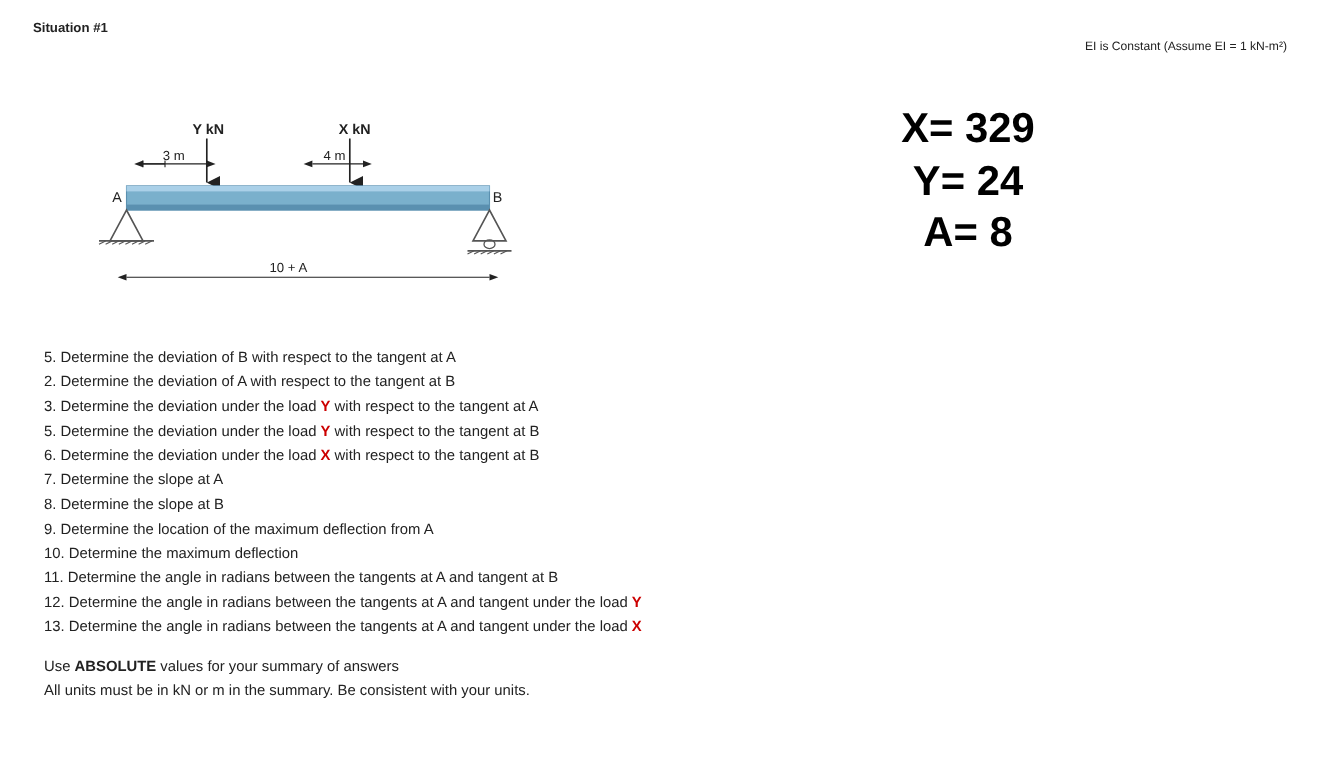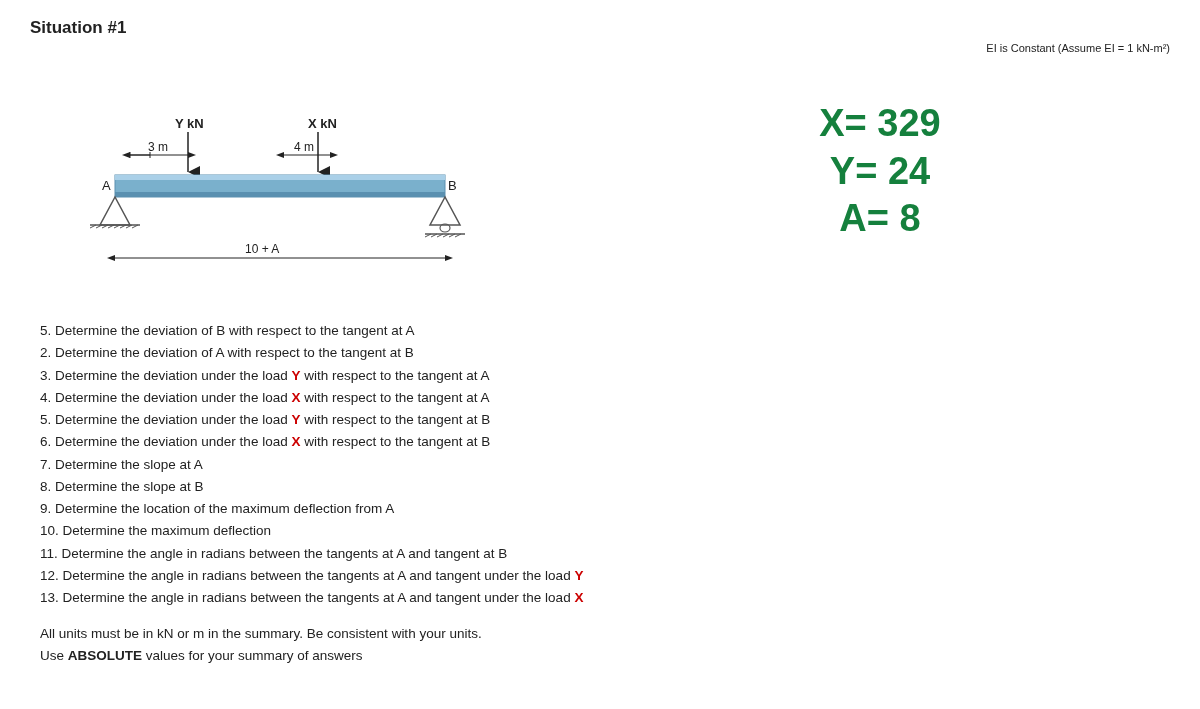--- a/index.html
+++ b/index.html
@@ -12,21 +12,21 @@
       color: #222;
       overflow: hidden;
     }
     .page {
       display: flex;
       flex-direction: column;
       padding: 18px 30px 18px 30px;
       height: 100%;
     }
     .situation-title {
-      font-size: 17px;
+      font-size: 12px;
       font-weight: bold;
       margin-bottom: 4px;
     }
     .ei-subtitle {
       text-align: right;
       font-size: 11px;
       margin-bottom: 16px;
       margin-left: 80px;
     }
     .diagram-results-row {
@@ -54,21 +54,21 @@
       display: flex;
       flex-direction: column;
       align-items: center;
       justify-content: center;
       padding-left: 40px;
       padding-top: 30px;
     }
     .result-line {
       font-size: 38px;
       font-weight: bold;
-      color: #15803d;
+      color: #000000;
       line-height: 1.25;
       text-align: left;
     }
     .items-section {
       padding-left: 10px;
       line-height: 1.65;
       font-size: 13.5px;
     }
     .items-section p {
       margin: 0;
@@ -172,31 +172,30 @@
       <div class="result-line">X= 329</div>
       <div class="result-line">Y= 24</div>
       <div class="result-line">A= 8</div>
     </div>
   </div>
 
   <div class="items-section">
     <p>5. Determine the deviation of B with respect to the tangent at A</p>
     <p>2. Determine the deviation of A with respect to the tangent at B</p>
     <p>3. Determine the deviation under the load <span class="highlight-red">Y</span> with respect to the tangent at A</p>
-    <p>4. Determine the deviation under the load <span class="highlight-red">X</span> with respect to the tangent at A</p>
     <p>5. Determine the deviation under the load <span class="highlight-red">Y</span> with respect to the tangent at B</p>
     <p>6. Determine the deviation under the load <span class="highlight-red">X</span> with respect to the tangent at B</p>
     <p>7. Determine the slope at A</p>
     <p>8. Determine the slope at B</p>
     <p>9. Determine the location of the maximum deflection from A</p>
     <p>10. Determine the maximum deflection</p>
     <p>11. Determine the angle in radians between the tangents at A and tangent at B</p>
     <p>12. Determine the angle in radians between the tangents at A and tangent under the load <span class="highlight-red">Y</span></p>
     <p>13. Determine the angle in radians between the tangents at A and tangent under the load <span class="highlight-red">X</span></p>
   </div>
 
   <div class="footer-section">
-    <p>All units must be in kN or m in the summary. Be consistent with your units.</p>
     <p>
       <span>Use </span><span class="bold">ABSOLUTE</span><span> values for your summary of answers</span>
     </p>
+    <p>All units must be in kN or m in the summary. Be consistent with your units.</p>
   </div>
 </div>
 
 </body></html>

